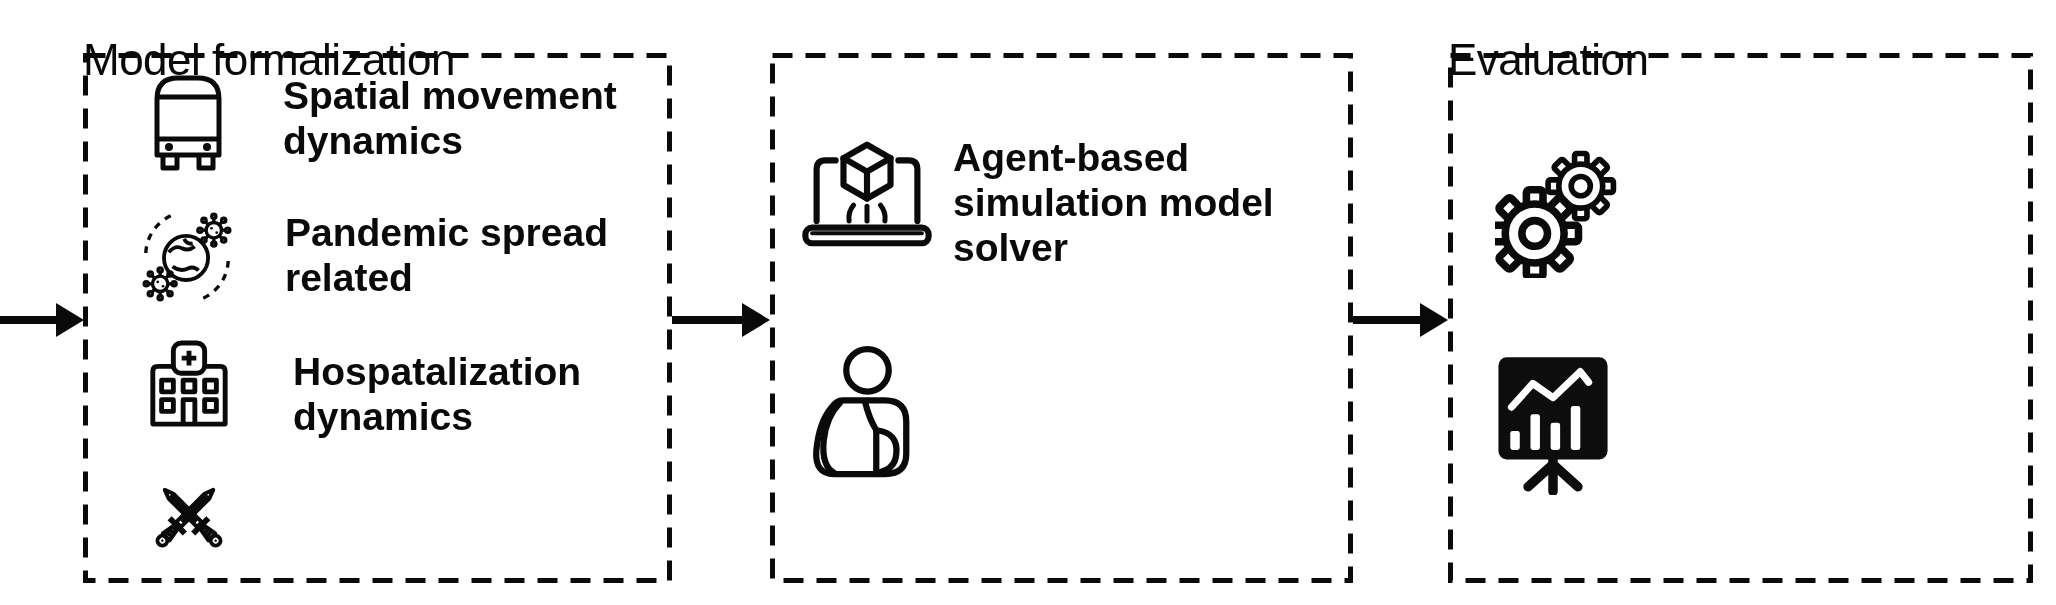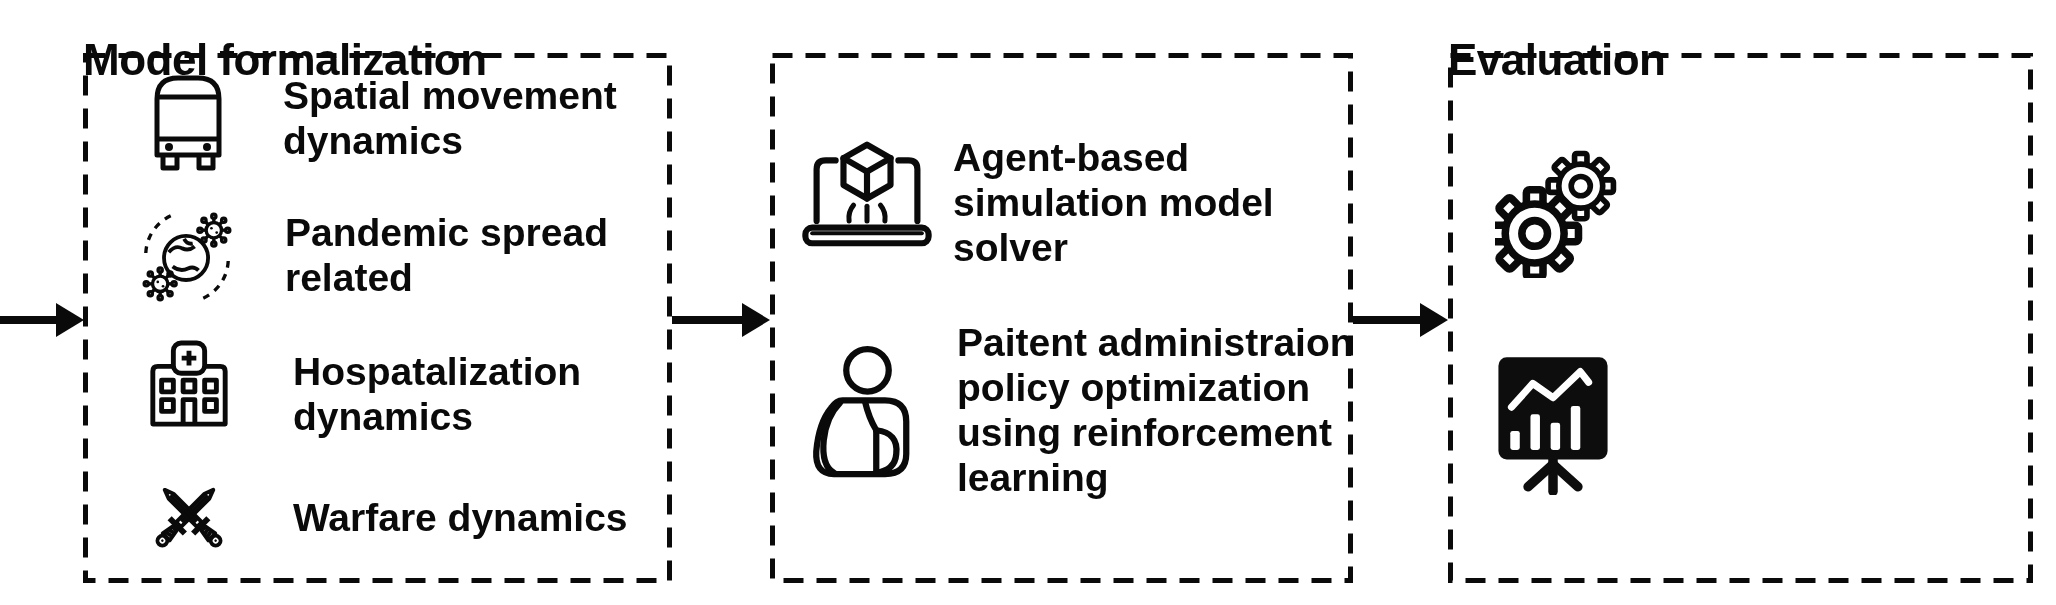--- a/index.html
+++ b/index.html
@@ -9,21 +9,21 @@
     background:#ffffff;
     font-family:"Liberation Sans", sans-serif;
     color:#0a0a0a;
     overflow:hidden;
   }
   .panel{position:absolute;top:53px;height:530px;}
   .frame{position:absolute;left:0;top:0;}
   .panel-title{
     position:absolute;
     top:-53px;left:0;
-    font-size:44px;font-weight:700;line-height:46px;
+    font-size:44px;font-weight:400;line-height:46px;
     white-space:pre;letter-spacing:-0.5px;
   }
   .item-icon{position:absolute;display:block;}
   .item-label{
     position:absolute;
     font-size:39px;line-height:45px;
     white-space:pre;
     font-weight:bold;
   }
   .arrow{position:absolute;}
@@ -134,21 +134,20 @@
           <path d="M-3,21 L-5,33 L5,33 L3,21 Z"></path>
           <line x1="-4.4" y1="26" x2="4.2" y2="24"></line>
           <line x1="-4.8" y1="30" x2="4.6" y2="28"></line>
           <circle cx="0" cy="38.5" r="5"></circle>
           <circle cx="0" cy="38.5" r="1.3" fill="#0a0a0a" stroke="none"></circle>
         </g>
       </defs>
       <use href="#sw" transform="translate(50,42) rotate(45)"></use>
       <use href="#sw" transform="translate(50,42) rotate(-45)"></use>
     </svg>
-    <div class="item-label" style="left:210px;top:442px">Warfare dynamics</div>
   </section>
 
   <section class="panel" style="left:770px;width:583px">
     <svg class="frame" width="583" height="530" viewBox="0 0 583 530">
       <rect x="2.5" y="2.5" width="578" height="525" fill="none" stroke="#0a0a0a" stroke-width="5" stroke-dasharray="20 13"></rect>
     </svg>
 
     <svg class="item-icon" style="left:32px;top:85px" width="130" height="112" viewBox="0 0 116 100">
       <g fill="none" stroke="#0a0a0a" stroke-width="5.5" stroke-linejoin="round" stroke-linecap="round">
         <path d="M30,20 H21 Q13,20 13,28 V74"></path>
@@ -170,24 +169,20 @@
     <svg class="item-icon" style="left:30px;top:292px" width="120" height="138" viewBox="0 0 96 110">
       <g fill="none" stroke="#0a0a0a" stroke-width="5" stroke-linejoin="round" stroke-linecap="round">
         <circle cx="54" cy="20" r="17"></circle>
         <path d="M34,44 H68 Q85,44 85,61 V87 Q85,103 68,103 H27 Q12,103 13,85 Q15,62 25,50 Q29,44 34,44 Z"></path>
         <path d="M32,46 Q21,57 19,76 Q17,96 27,102"></path>
         <path d="M52,45 Q55,58 61,68"></path>
         <path d="M61,68 L61,102"></path>
         <path d="M61,68 Q79,70 77,87 Q76,100 61,102"></path>
       </g>
     </svg>
-    <div class="item-label" style="left:187px;top:267px">Paitent administraion
-policy optimization
-using reinforcement
-learning</div>
   </section>
 
   <section class="panel" style="left:1448px;width:585px">
     <svg class="frame" width="585" height="530" viewBox="0 0 585 530">
       <rect x="2.5" y="2.5" width="580" height="525" fill="none" stroke="#0a0a0a" stroke-width="5" stroke-dasharray="20 13"></rect>
     </svg>
     <h2 class="panel-title">Evaluation</h2>
 
     <svg class="item-icon" style="left:47px;top:95px" width="128" height="130" viewBox="0 0 100 100">
       <defs>

